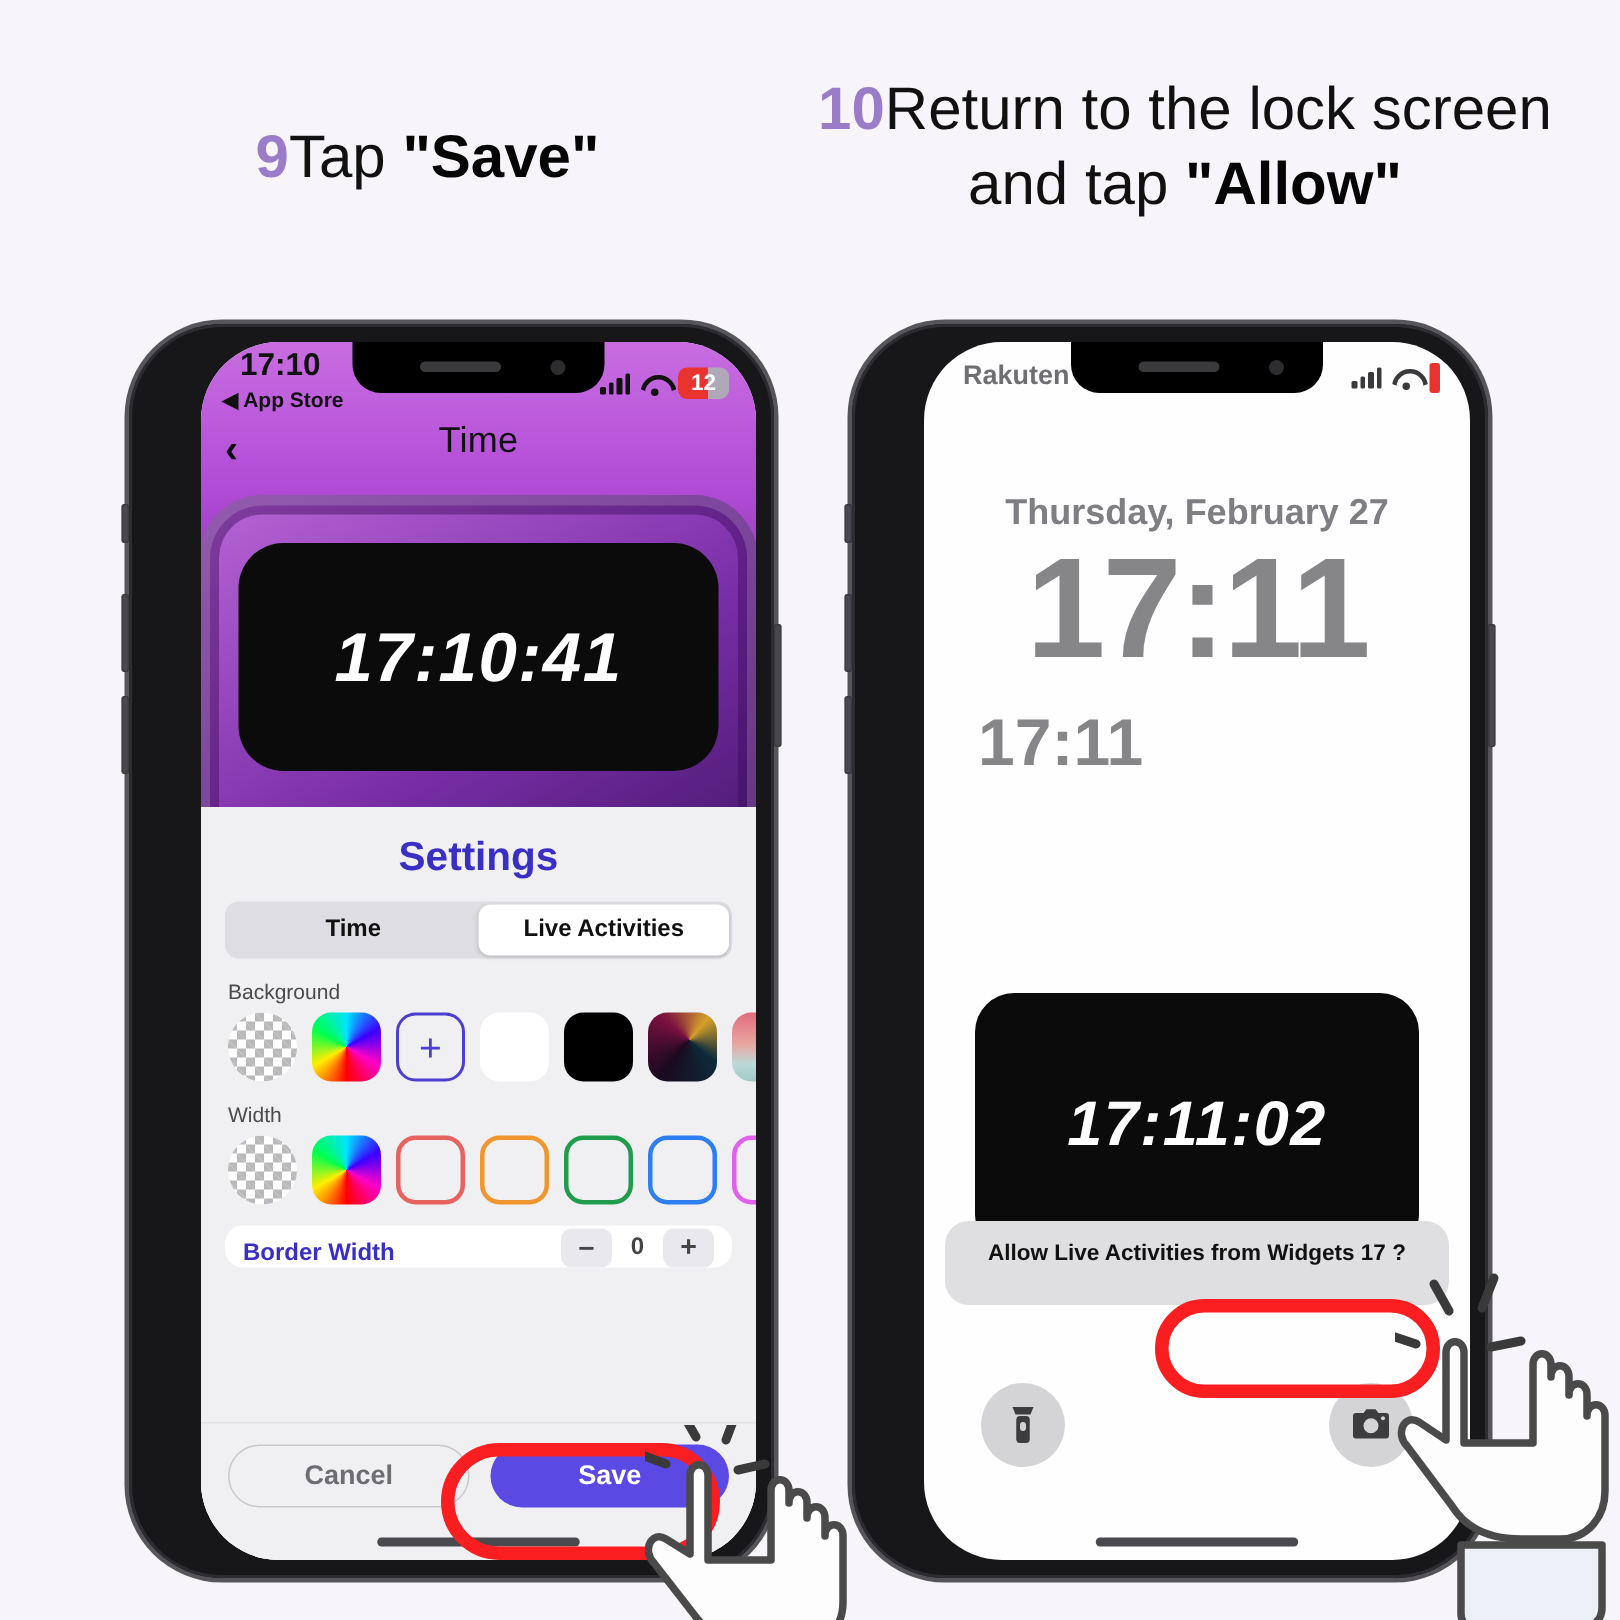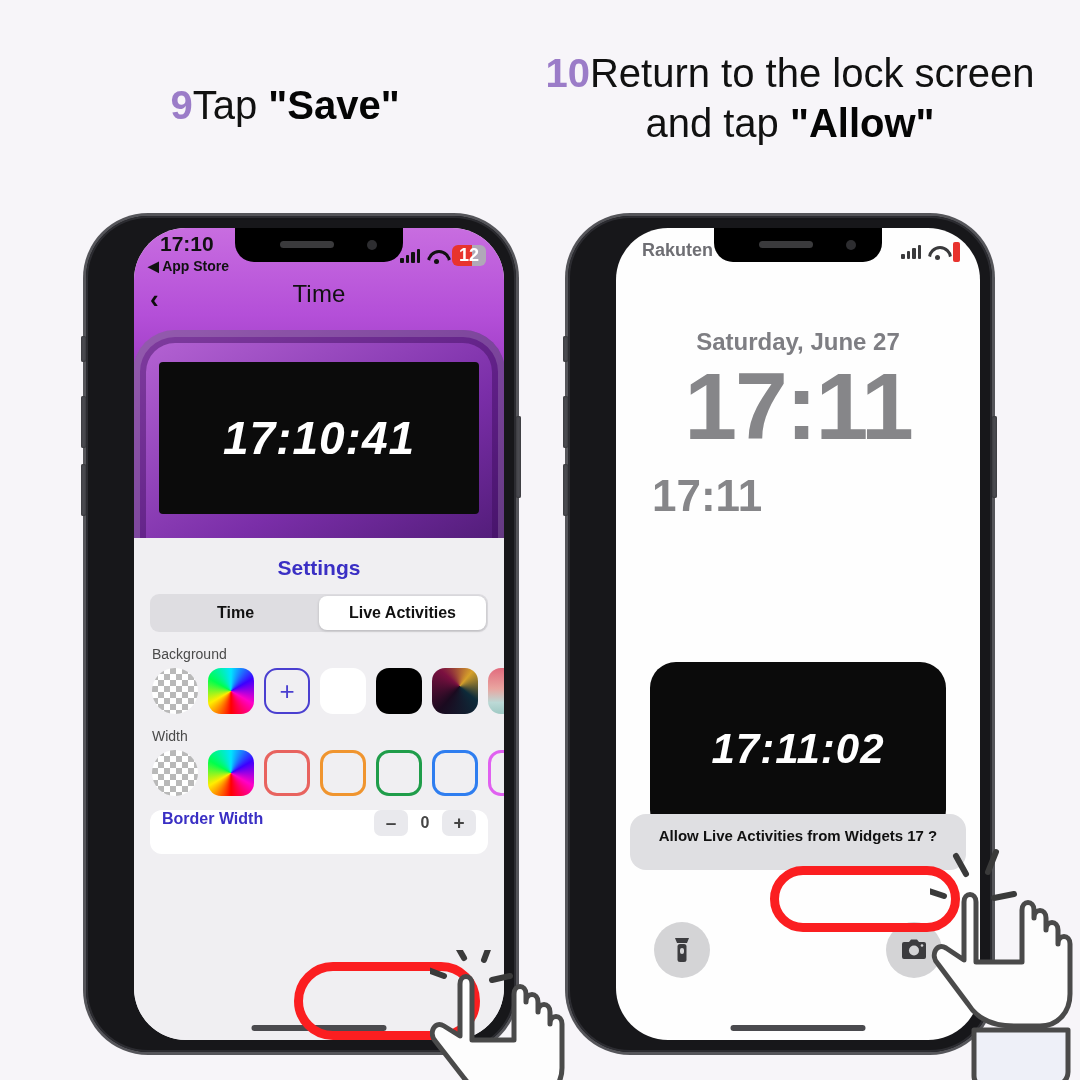--- a/index.html
+++ b/index.html
@@ -70,45 +70,45 @@
   .wifi { width:18px; height:14px; position:relative; }
   .wifi::before {
     content:""; position:absolute; left:0; top:1px; width:18px; height:18px;
     border:3px solid #111; border-radius:50%;
     clip-path:polygon(0 0,100% 0,100% 42%,50% 60%,0 42%);
   }
   .wifi::after { content:""; position:absolute; left:6.5px; top:10px; width:5px; height:5px; background:#111; border-radius:50%; }
   .batt {
     min-width:34px; height:21px; border-radius:6px;
     background:linear-gradient(90deg,#e8332e 0%,#e8332e 58%,#b0a8b8 58%,#b0a8b8 100%);
-    color:#fff; font-size:18px; font-weight:bold; display:flex; align-items:center;
+    color:#fff; font-size:15px; font-weight:bold; display:flex; align-items:center;
     justify-content:center; padding:0 5px;
   }
   .navbar-l { position:absolute; top:52px; left:0; right:0; height:42px; z-index:15; }
   .navbar-l .chev { position:absolute; left:16px; top:4px; font-size:26px; font-weight:bold; color:#0d0d0d; }
   .navbar-l .ttl { text-align:center; font-size:24px; color:#111; letter-spacing:.2px; }
 
   .mini-phone {
     position:absolute; left:50%; transform:translateX(-50%); top:102px;
     width:372px; height:230px;
     background:linear-gradient(150deg,#b866d6,#7a2ea8 60%,#4c1a72);
     border-radius:42px 42px 0 0;
     box-shadow:inset 0 0 0 7px rgba(255,255,255,.16), inset 0 0 0 13px rgba(60,10,90,.45);
   }
   .mini-phone .widget {
     position:absolute; left:26px; right:26px; top:32px; height:152px;
-    background:#0b0b0b; border-radius:4px;
+    background:#0b0b0b; border-radius:30px;
     display:flex; align-items:center; justify-content:center;
   }
   .mini-phone .widget span {
     color:#fff; font-size:46px; font-weight:bold; font-style:italic; letter-spacing:1px;
   }
 
   .lp-sheet { position:absolute; top:310px; left:0; right:0; bottom:0; background:#f0eff2; }
-  .sheet-title { text-align:center; font-size:21px; color:#3a2fc4; font-weight:bold; padding:18px 0 14px; }
+  .sheet-title { text-align:center; font-size:27px; color:#3a2fc4; font-weight:bold; padding:18px 0 14px; }
   .segmented {
     margin:0 16px; height:38px; background:#dedde1; border-radius:9px;
     display:flex; padding:2px; position:relative;
   }
   .segmented .seg {
     flex:1; display:flex; align-items:center; justify-content:center;
     font-size:16px; font-weight:bold; color:#111; border-radius:8px;
   }
   .segmented .seg.active { background:#fff; box-shadow:0 1px 3px rgba(0,0,0,.18); }
 
@@ -127,22 +127,22 @@
     background:#f0eff2; border:2px solid #4a3fd0; display:flex;
     align-items:center; justify-content:center; color:#4a3fd0; font-size:26px;
   }
   .sw-white { background:#fff; }
   .sw-black { background:#000; }
   .sw-dark { background:conic-gradient(from 220deg at 60% 40%,#1a0a1f,#7b1040,#d6a02a,#0d2b3a,#1a0a1f); }
   .sw-sky { background:linear-gradient(180deg,#e26b7d 0%,#e9a5a0 45%,#bcd9d6 75%,#9fc9c4 100%); }
   .sw-out { background:transparent; border:3px solid; }
 
   .row-card {
-    margin:14px 16px 0; height:44px; background:#fff; border-radius:12px;
-    display:flex; align-items:flex-start; padding:0 12px;
+    margin:14px 16px 0; height:28px; background:#fff; border-radius:12px;
+    display:flex; align-items:flex-end; padding:0 12px;
   }
   .row-card .lbl { font-size:16px; font-weight:bold; color:#3a2fc4; flex:1; }
   .stepper { display:flex; align-items:center; gap:10px; }
   .stepper .btn {
     width:34px; height:26px; background:#e9e9ed; border-radius:7px;
     display:flex; align-items:center; justify-content:center;
     font-size:19px; font-weight:bold; color:#444;
   }
   .stepper .val { font-size:16px; font-weight:bold; color:#444; min-width:14px; text-align:center; }
 
@@ -301,20 +301,24 @@
 
       <div class="row-card">
         <div class="lbl">Border Width</div>
         <div class="stepper">
           <div class="btn">–</div>
           <div class="val">0</div>
           <div class="btn">+</div>
         </div>
       </div>
 
+      <div class="footer-l">
+        <div class="btn-cancel">Cancel</div>
+        <div class="btn-save">Save</div>
+      </div>
     </div>
 
     <div class="home-bar"></div>
   </div>
 </div>
 
 <div class="phone" id="phone-right">
   <div class="body"></div>
   <div class="side-btn" style="left:-5px;top:120px;width:5px;height:26px;"></div>
   <div class="side-btn" style="left:-5px;top:180px;width:5px;height:52px;"></div>
@@ -334,21 +338,21 @@
             <i></i>
             <i></i>
             <i></i>
             <i></i>
           </div>
         <div class="wifi wifi-r"></div>
         <div class="batt-low"></div>
       </div>
     </div>
 
-    <div class="lock-date">Saturday, June 27</div>
+    <div class="lock-date">Thursday, February 27</div>
     <div class="lock-time">17:11</div>
     <div class="lock-widget">17:11</div>
 
     <div class="la-widget">
       <span>17:11:02</span>
     </div>
 
     <div class="alert">
       <div class="msg">Allow Live Activities from Widgets 17 ?</div>
     </div>

